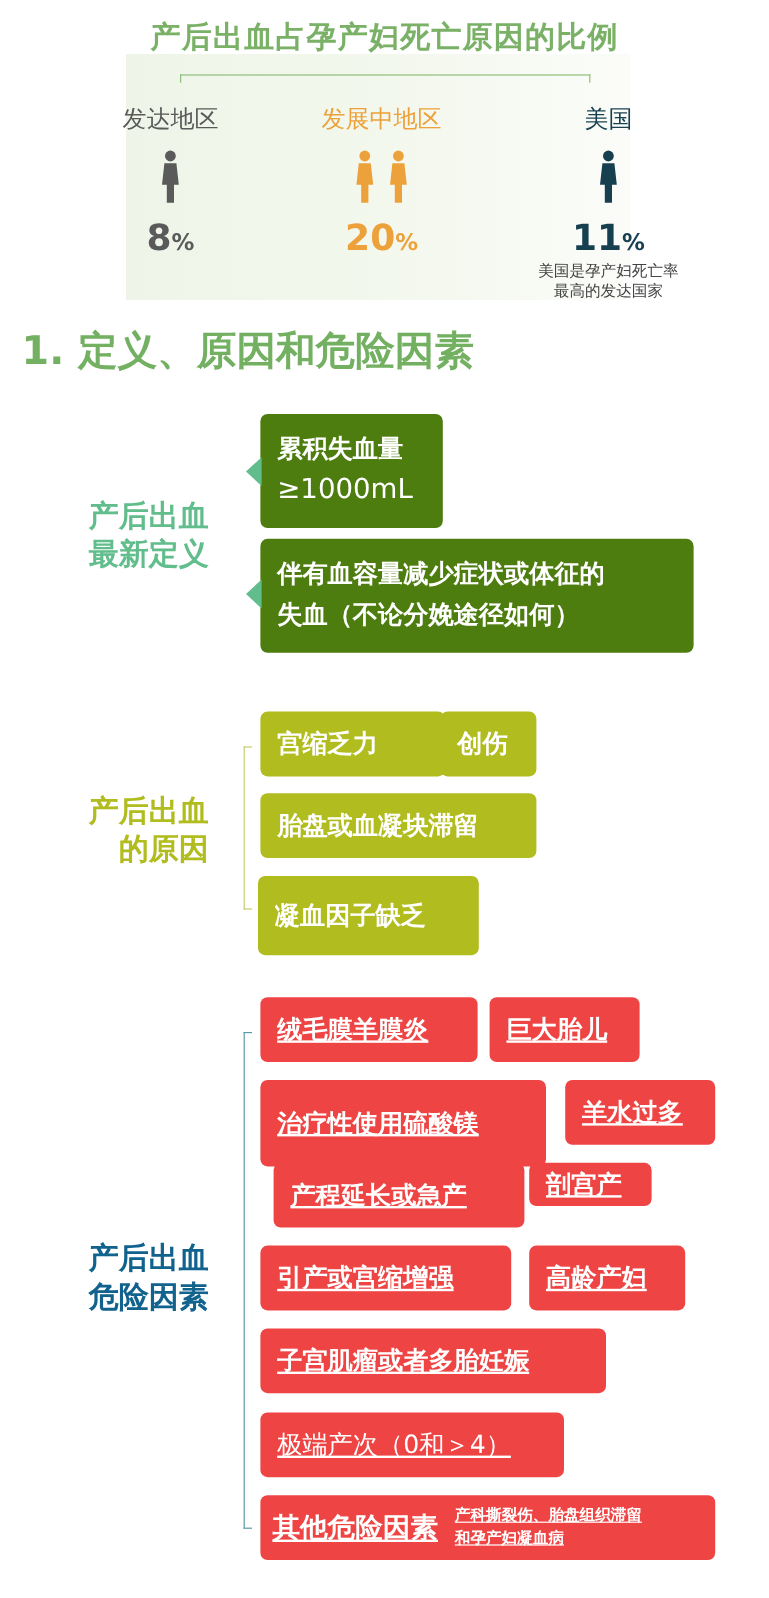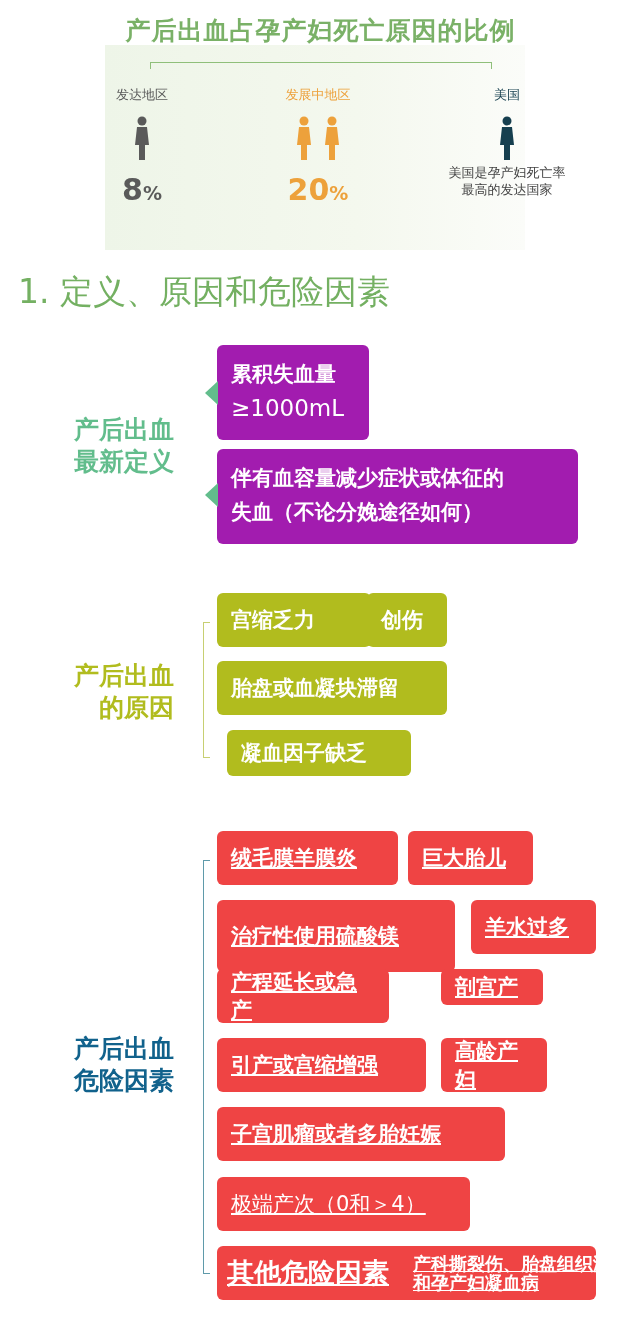--- a/index.html
+++ b/index.html
@@ -2,29 +2,29 @@
 <html><head>
 <meta charset="utf-8">
 <style>
   html, body { margin:0; padding:0; }
   body { width:641px; height:1332px; background:#ffffff; font-family:"DejaVu Sans", sans-serif; position:relative; overflow:hidden; }
   .abs { position:absolute; }
   .stats-bg { left:105px; top:45px; width:420px; height:205px; background:linear-gradient(90deg,#eef5e8 0%, #f4f8ee 60%, #fbfcf9 100%); }
   .stats-title { left:0; width:641px; top:14px; text-align:center; font-size:25px; font-weight:bold; color:#7ab167; letter-spacing:1px; }
   .brace { left:150px; top:62px; width:340px; height:6px; border-top:1.5px solid #8fbf7a; border-left:1.5px solid #8fbf7a; border-right:1.5px solid #8fbf7a; }
   .col { width:180px; text-align:center; }
-  .region { font-size:13px; }
+  .region { font-size:20px; }
   .fig { margin:12px auto 0; height:46px; display:flex; justify-content:center; gap:8px; }
   .pct { font-size:30px; font-weight:bold; margin-top:10px; }
   .pct small { font-size:19px; }
   .note { font-size:13px; color:#444; line-height:17px; margin-top:2px; }
-  .section-title { left:18px; top:270px; font-size:33px; font-weight:normal; color:#74b062; }
+  .section-title { left:18px; top:270px; font-size:33px; font-weight:bold; color:#74b062; }
   .lbl { font-size:25px; font-weight:bold; line-height:32px; text-align:right; }
   .box { position:absolute; border-radius:6px; color:#fff; font-weight:bold; font-size:21px; display:flex; align-items:center; padding:0 14px; box-sizing:border-box; }
-  .def { background:#a21caf; }
+  .def { background:#4d7c0f; }
   .cause { background:#b1bc1e; }
   .risk { background:#ef4444;text-decoration:underline; }
   .tail { position:absolute; left:-12px; width:0; height:0; border-top:12px solid transparent; border-bottom:12px solid transparent; border-right:13px solid #62bd8c; }
   .vbrace { position:absolute; border-left:1.5px solid; border-top:1.5px solid; border-bottom:1.5px solid; width:6px; }
 </style>
 </head>
 <body>
 
 <div class="abs stats-bg"></div>
 <div class="abs stats-title">产后出血占孕产妇死亡原因的比例</div>
@@ -57,20 +57,21 @@
 </div>
 
 <div class="abs col" style="left:417px;top:86px;color:#163f4f">
   <div class="region">美国</div>
   <div class="fig">
     <svg width="20" height="46" viewBox="0 0 20 46">
         <circle cx="10" cy="5" r="4.5" fill="#163f4f"></circle>
         <path d="M5 11h10l2 18h-4v15h-6V29H3z" fill="#163f4f"></path>
       </svg>
   </div>
+  <div class="pct"><span>11</span><small>%</small></div>
   <div class="note">
       <div>美国是孕产妇死亡率</div>
       <div>最高的发达国家</div>
     </div>
 </div>
 
 <div class="abs section-title">1. 定义、原因和危险因素</div>
 
 <div class="abs lbl" style="left:40px;top:414px;width:134px;color:#62bd8c">
   <div>产后出血</div>
@@ -88,38 +89,38 @@
 </div>
 
 <div class="abs lbl" style="left:40px;top:660px;width:134px;color:#b1bc1e">
   <div>产后出血</div>
     <div>的原因</div>
 </div>
 <div class="vbrace" style="left:203px;top:622px;height:134px;border-color:#c7cf72"></div>
 <div class="box cause" style="left:217px;top:593px;width:154px;height:54px">宫缩乏力</div>
 <div class="box cause" style="left:367px;top:593px;width:80px;height:54px">创伤</div>
 <div class="box cause" style="left:217px;top:661px;width:230px;height:54px">胎盘或血凝块滞留</div>
-<div class="box cause" style="left:227px;top:730px;width:184px;height:46px">凝血因子缺乏</div>
+<div class="box cause" style="left:215px;top:730px;width:184px;height:66px">凝血因子缺乏</div>
 
 <div class="abs lbl" style="left:40px;top:1033px;width:134px;color:#11628c">
   <div>产后出血</div>
     <div>危险因素</div>
 </div>
 <div class="vbrace" style="left:203px;top:860px;height:412px;border-color:#5f9aaa"></div>
 
 <div class="box risk" style="left:217px;top:831px;width:181px;height:54px">绒毛膜羊膜炎</div>
 <div class="box risk" style="left:408px;top:831px;width:125px;height:54px">巨大胎儿</div>
 <div class="box risk" style="left:217px;top:900px;width:238px;height:72px">治疗性使用硫酸镁</div>
 <div class="box risk" style="left:471px;top:900px;width:125px;height:54px">羊水过多</div>
-<div class="box risk" style="left:217px;top:969px;width:172px;height:54px">产程延长或急产</div>
+<div class="box risk" style="left:228px;top:969px;width:209px;height:54px">产程延长或急产</div>
 <div class="box risk" style="left:441px;top:969px;width:102px;height:36px">剖宫产</div>
 <div class="box risk" style="left:217px;top:1038px;width:209px;height:54px">引产或宫缩增强</div>
-<div class="box risk" style="left:441px;top:1038px;width:106px;height:54px">高龄产妇</div>
+<div class="box risk" style="left:441px;top:1038px;width:130px;height:54px">高龄产妇</div>
 <div class="box risk" style="left:217px;top:1107px;width:288px;height:54px">子宫肌瘤或者多胎妊娠</div>
 <div class="box risk" style="left:217px;top:1177px;width:253px;height:54px;font-weight:normal">极端产次（0和＞4）</div>
 
 <div class="box risk" style="left:217px;top:1246px;width:379px;height:54px;padding:0 10px">
-  <span style="font-size:27px;margin-right:24px;white-space:nowrap">其他危险因素</span>
-  <span style="font-size:18px;line-height:19px;white-space:nowrap">
+  <span style="font-size:23px;margin-right:14px;white-space:nowrap">其他危险因素</span>
+  <span style="font-size:13px;line-height:19px;white-space:nowrap">
       <div>产科撕裂伤、胎盘组织滞留</div>
       <div>和孕产妇凝血病</div>
     </span>
 </div>
 
 </body></html>

